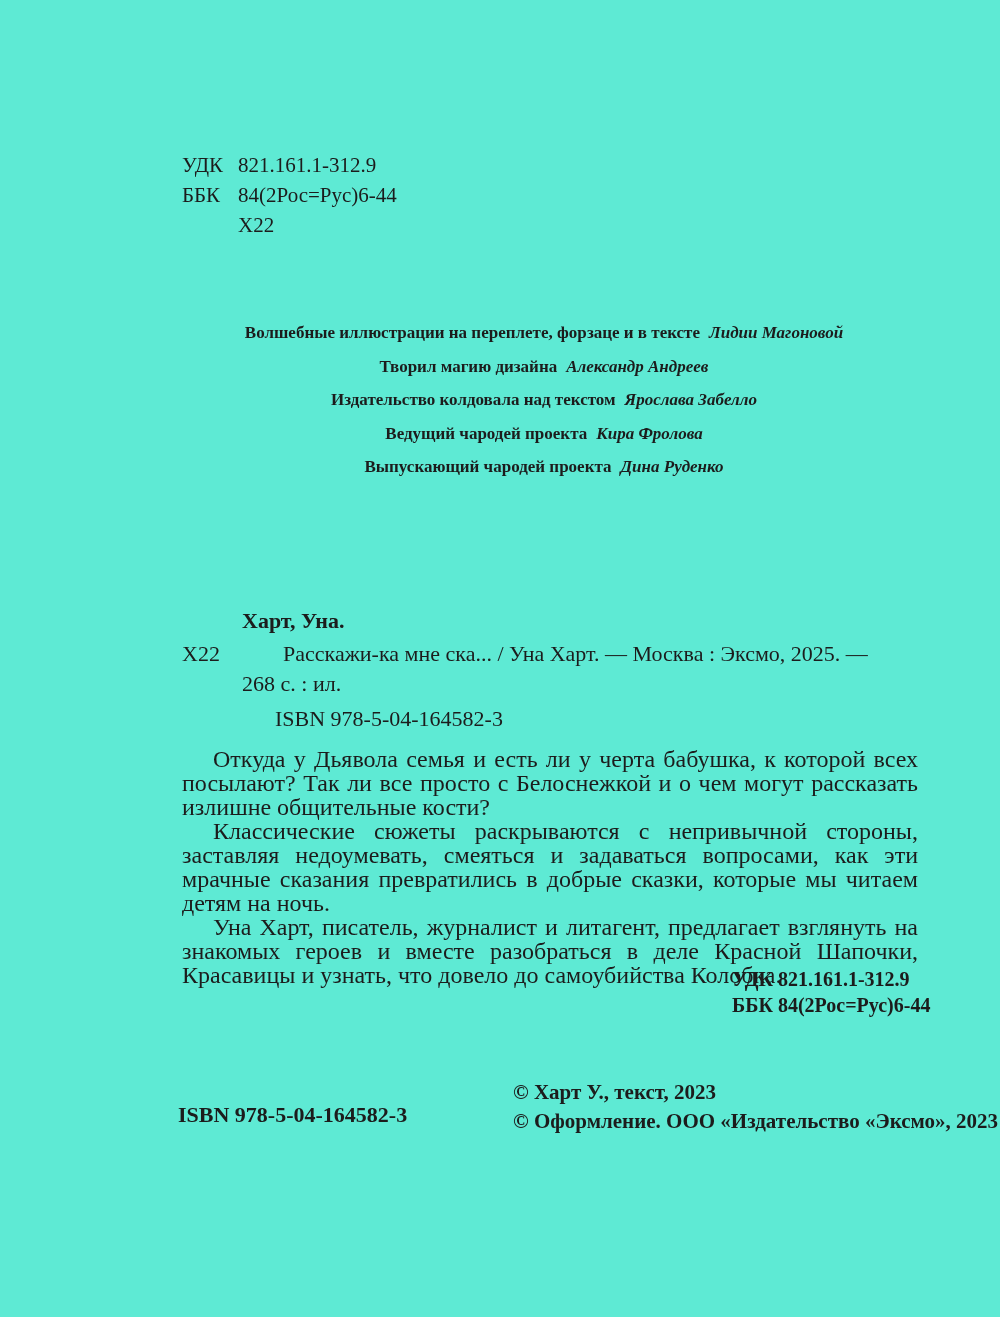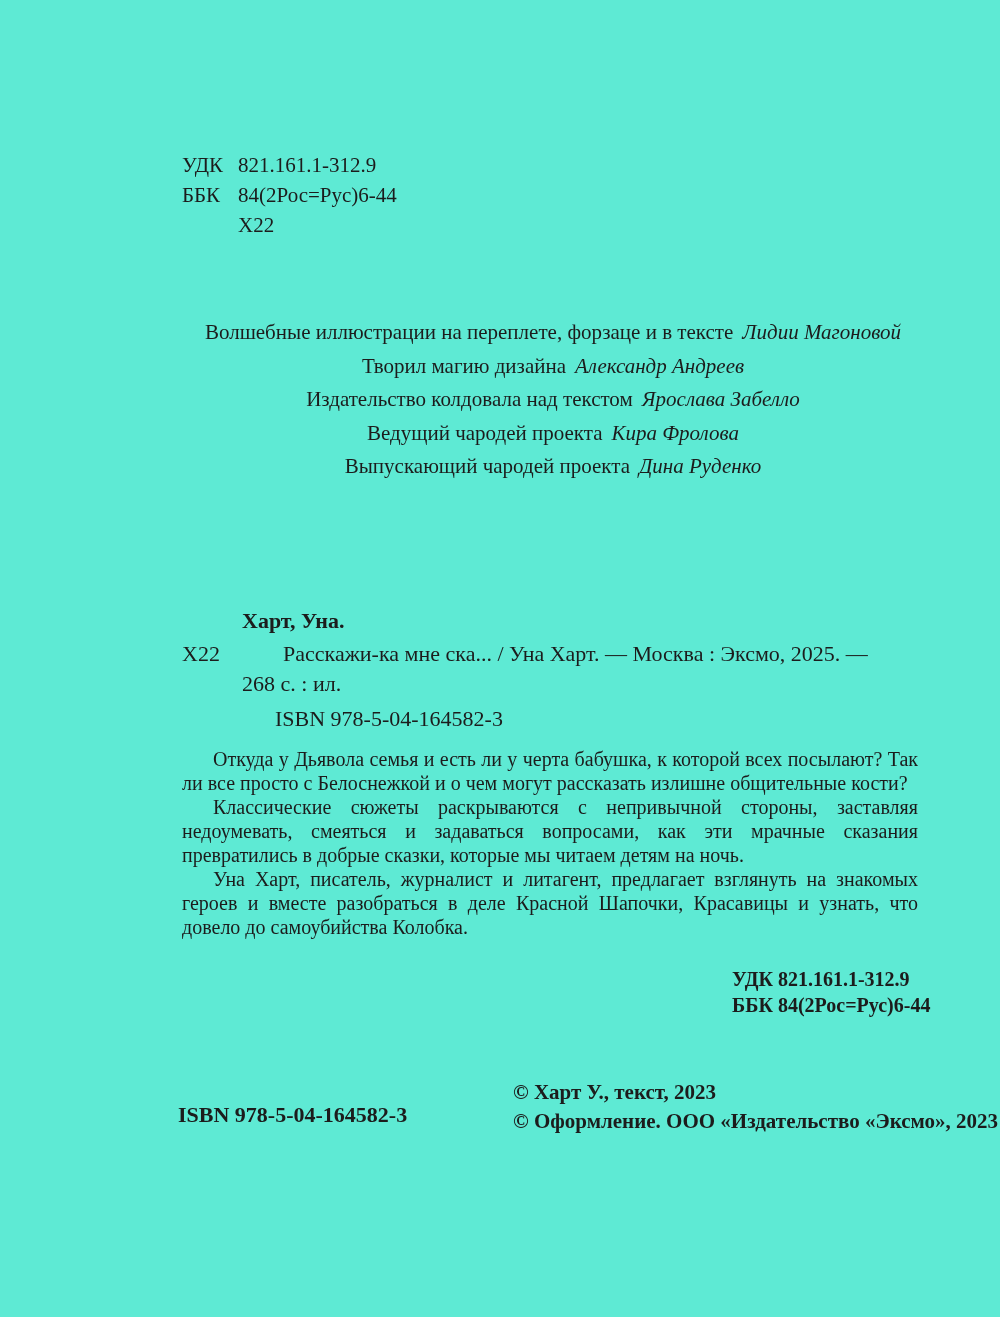--- a/index.html
+++ b/index.html
@@ -24,27 +24,28 @@
     display: grid;
     grid-template-columns: 56px auto;
     column-gap: 0;
     font-size: 21px;
     line-height: 30px;
     white-space: nowrap;
   }
   
   .credits {
     position: absolute;
-    left: 177px;
+    left: 168px;
     top: 316px;
     width: 752px;
     text-align: center;
-    font-size: 21px;
+    font-size: 17px;
     line-height: 33.5px;
     white-space: nowrap;
+    font-weight: bold;
   }
   .credit-name {
     font-style: italic;
     margin-left: 9px;
   }
   
   .card-author {
     position: absolute;
     left: 242px;
     top: 608px;
@@ -79,21 +80,21 @@
     top: 706px;
     font-size: 22px;
     white-space: nowrap;
   }
   
   .annotation {
     position: absolute;
     left: 182px;
     top: 747px;
     width: 736px;
-    font-size: 20px;
+    font-size: 24px;
     line-height: 24px;
     text-align: justify;
   }
   .annotation p {
     margin: 0;
     text-indent: 31px;
   }
   
   .udk-right {
     position: absolute;

